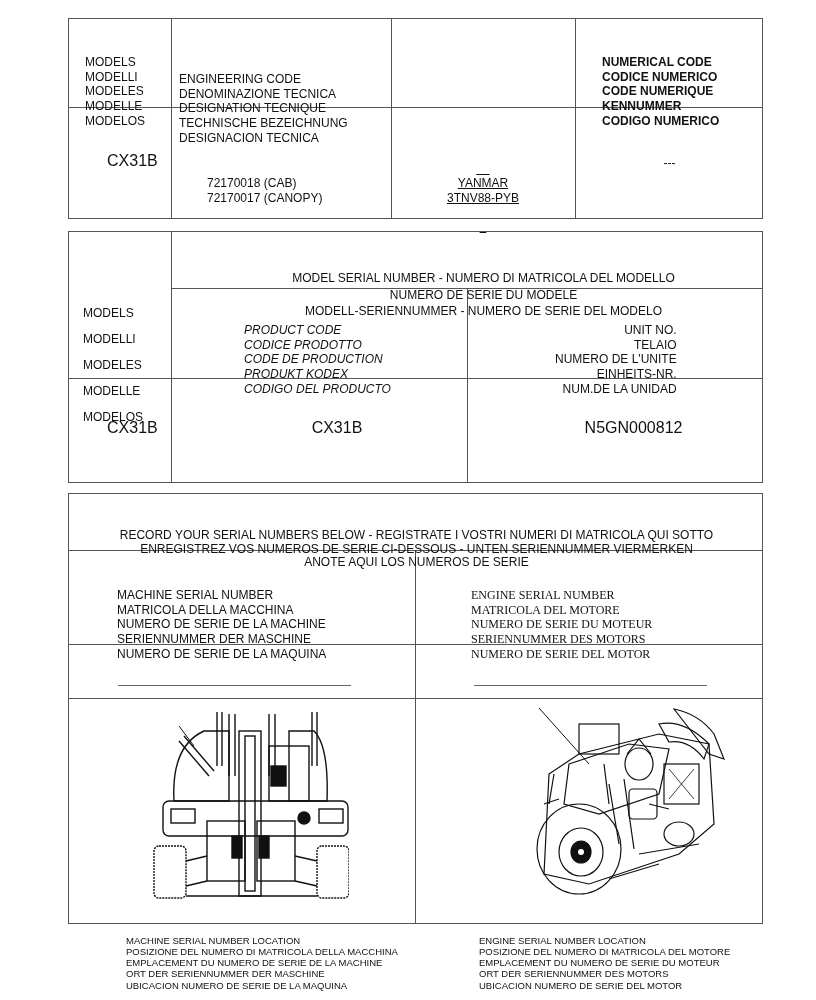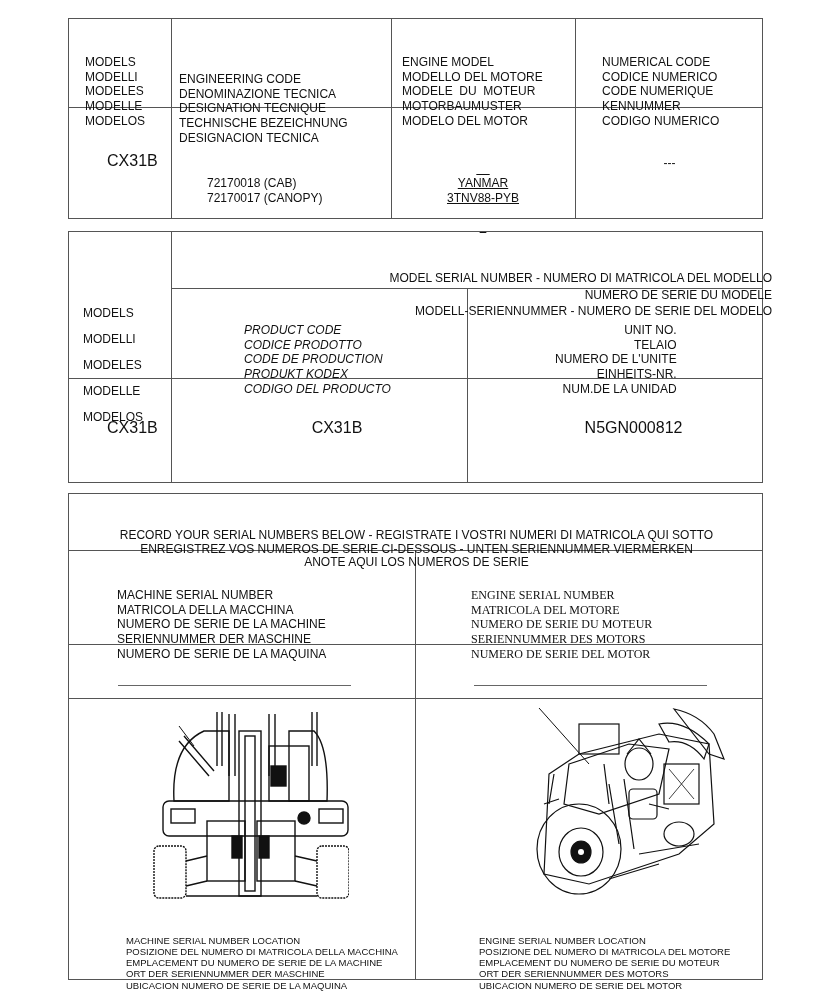--- a/index.html
+++ b/index.html
@@ -24,24 +24,21 @@
   <div class="vline" style="left:322px;"></div>
   <div class="vline" style="left:506px;"></div>
   <div class="hline" style="top:88px;"></div>
 
   <div class="txt stack" style="left:16px; top:7px;">
     <div>MODELS</div><div>MODELLI</div><div>MODELES</div><div>MODELLE</div><div>MODELOS</div>
   </div>
   <div class="txt stack" style="left:110px; top:24px;">
     <div>ENGINEERING CODE</div><div>DENOMINAZIONE TECNICA</div><div>DESIGNATION TECNIQUE</div><div>TECHNISCHE BEZEICHNUNG</div><div>DESIGNACION TECNICA</div>
   </div>
-  <div class="txt stack" style="left:333px; top:7px;">
-    <div>ENGINE MODEL</div><div>MODELLO DEL MOTORE</div><div>MODELE  DU  MOTEUR</div><div>MOTORBAUMUSTER</div><div>MODELO DEL MOTOR</div>
-  </div>
-  <div class="txt stack" style="left:533px; top:7px;">
+  <div class="txt stack" style="left:533px; top:7px;font-weight:bold;">
     <div>NUMERICAL CODE</div><div>CODICE NUMERICO</div><div>CODE NUMERIQUE</div><div>KENNUMMER</div><div>CODIGO NUMERICO</div>
   </div>
 
   <div class="txt big" style="left:20px; top:135px;">CX31B</div>
   <div class="txt stack" style="left:138px; top:128px;">
     <div>72170018 (CAB)</div><div>72170017 (CANOPY)</div>
   </div>
   <div class="txt stack center" style="left:322px; width:184px; top:128px;text-decoration:underline;">
     <div>YANMAR</div><div>3TNV88-PYB</div>
   </div>
@@ -51,37 +48,37 @@
 <div class="box" style="left:68px; top:231px; width:695px; height:252px;">
   <div class="vline" style="left:102px;"></div>
   <div class="vline" style="left:398px; top:56px; bottom:0;"></div>
   <div class="hline" style="left:102px; top:56px;"></div>
   <div class="hline" style="top:146px;"></div>
 
   <div class="txt" style="left:14px; top:16px; line-height:26px;">
     <div>MODELS</div><div>MODELLI</div><div>MODELES</div><div>MODELLE</div><div>MODELOS</div>
   </div>
 
-  <div class="txt stack center" style="left:110px; width:593px; top:5px; line-height:16.5px;text-align:right;">
+  <div class="txt stack center" style="left:118px; width:593px; top:5px; line-height:16.5px;">
     <div>MODEL SERIAL NUMBER - NUMERO DI MATRICOLA DEL MODELLO</div><div>NUMERO DE SERIE DU MODELE</div><div>MODELL-SERIENNUMMER - NUMERO DE SERIE DEL MODELO</div>
   </div>
 
   <div class="txt stack" style="left:175px; top:62px;font-style:italic;">
     <div>PRODUCT CODE</div><div>CODICE PRODOTTO</div><div>CODE DE PRODUCTION</div><div>PRODUKT KODEX</div><div>CODIGO DEL PRODUCTO</div>
   </div>
   <div class="txt stack" style="left:486px; top:62px;text-align:right;">
     <div>UNIT NO.</div><div>TELAIO</div><div>NUMERO DE L'UNITE</div><div>EINHEITS-NR.</div><div>NUM.DE LA UNIDAD</div>
   </div>
 
   <div class="txt big" style="left:20px; top:189px;">CX31B</div>
   <div class="txt big center" style="left:102px; width:296px; top:189px;">CX31B</div>
   <div class="txt big center" style="left:398px; width:297px; top:189px;">N5GN000812</div>
 </div>
 
-<div class="box" style="left:68px; top:493px; width:695px; height:487px;">
+<div class="box" style="left:68px; top:493px; width:695px; height:431px;">
   <div class="vline" style="left:346px; top:56px; bottom:0;"></div>
   <div class="hline" style="top:56px;"></div>
   <div class="hline" style="top:150px;"></div>
   <div class="hline" style="top:204px;"></div>
 
   <div class="txt stack center small" style="left:0; width:695px; top:8px;">
     <div>RECORD YOUR SERIAL NUMBERS BELOW - REGISTRATE I VOSTRI NUMERI DI MATRICOLA QUI SOTTO</div><div>ENREGISTREZ VOS NUMEROS DE SERIE CI-DESSOUS - UNTEN SERIENNUMMER VIERMERKEN</div><div>ANOTE AQUI LOS NUMEROS DE SERIE</div>
   </div>
 
   <div class="txt stack" style="left:48px; top:65px;">

